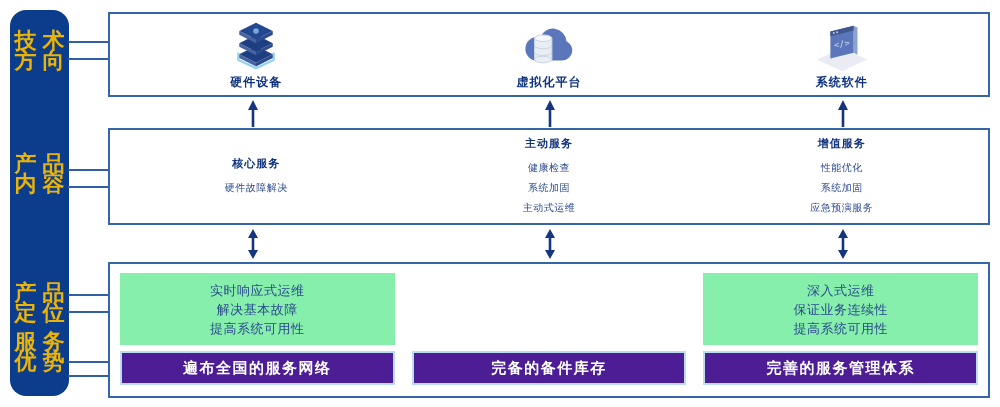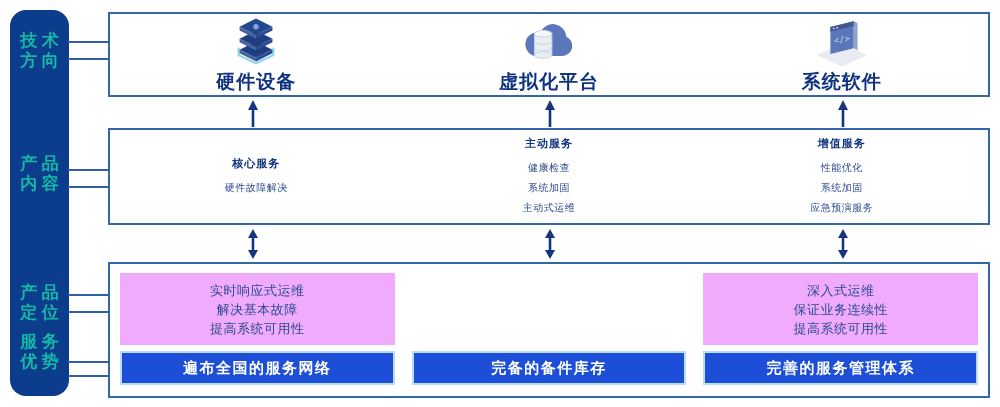--- a/index.html
+++ b/index.html
@@ -3,48 +3,48 @@
 <meta charset="utf-8">
 <style>
   * { margin:0; padding:0; box-sizing:border-box; }
   html,body { background:#ffffff; }
   body { font-family:"Liberation Sans", sans-serif; }
   .stage { position:relative; width:1000px; height:407px; background:#ffffff; overflow:hidden; }
 
   
   .sidebar { position:absolute; left:10px; top:10px; width:59px; height:386px;
              background:#0c3d8c; border-radius:16px; }
-  .side-label { position:absolute; left:0; width:100%; text-align:center; color:#14b8a6;
-                font-weight:700; font-size:17px; line-height:20px; }
+  .side-label { position:absolute; left:0; width:100%; text-align:center; color:#eab308;
+                font-weight:700; font-size:22px; line-height:20px; }
 
   
   .conn { position:absolute; left:68px; width:40px; height:2px; background:#2e5fa8; }
 
   
   .box { position:absolute; left:108px; width:882px; background:#ffffff;
          border:2px solid #3565ab; display:flex; }
   .top-box { top:12px; height:85px; }
   .mid-box { top:128px; height:97px; }
   .bottom-box { top:262px; height:136px; padding:0 10px; gap:17px; }
 
   .col { flex:1; display:flex; flex-direction:column; align-items:center; justify-content:center; }
 
   .tech-icon { width:62px; height:54px; display:block; }
-  .tech-label { font-size:19px; font-weight:700; color:#0f3380; letter-spacing:1px; margin-top:2px; }
+  .tech-label { font-size:12px; font-weight:700; color:#0f3380; letter-spacing:1px; margin-top:2px; }
 
   .svc-title { font-size:11px; font-weight:700; color:#10337f; letter-spacing:1px; margin-bottom:7px; }
   .svc-item { font-size:10px; color:#2b4a8f; line-height:20px; letter-spacing:0.5px; }
 
   .arrow { position:absolute; }
 
   .pos-col { flex:1; display:flex; flex-direction:column; padding:9px 0 11px; }
-  .gray-panel { background:#f0abfc; height:72px; display:flex; flex-direction:column;
+  .gray-panel { background:#86efac; height:72px; display:flex; flex-direction:column;
                 align-items:center; justify-content:center; }
   .gray-line { font-size:13px; color:#2b4a8f; line-height:19px; letter-spacing:0.5px; }
-  .badge { margin-top:auto; height:34px; background:#1d4ed8; border:2px solid #bcdcf2;
+  .badge { margin-top:auto; height:34px; background:#4c1d95; border:2px solid #bcdcf2;
            display:flex; align-items:center; justify-content:center;
            color:#ffffff; font-weight:700; font-size:15px; letter-spacing:1.5px; }
 </style>
 </head>
 <body>
 
 <div class="stage">
 
   <aside class="sidebar">
     <div class="side-label" style="top:21px">

